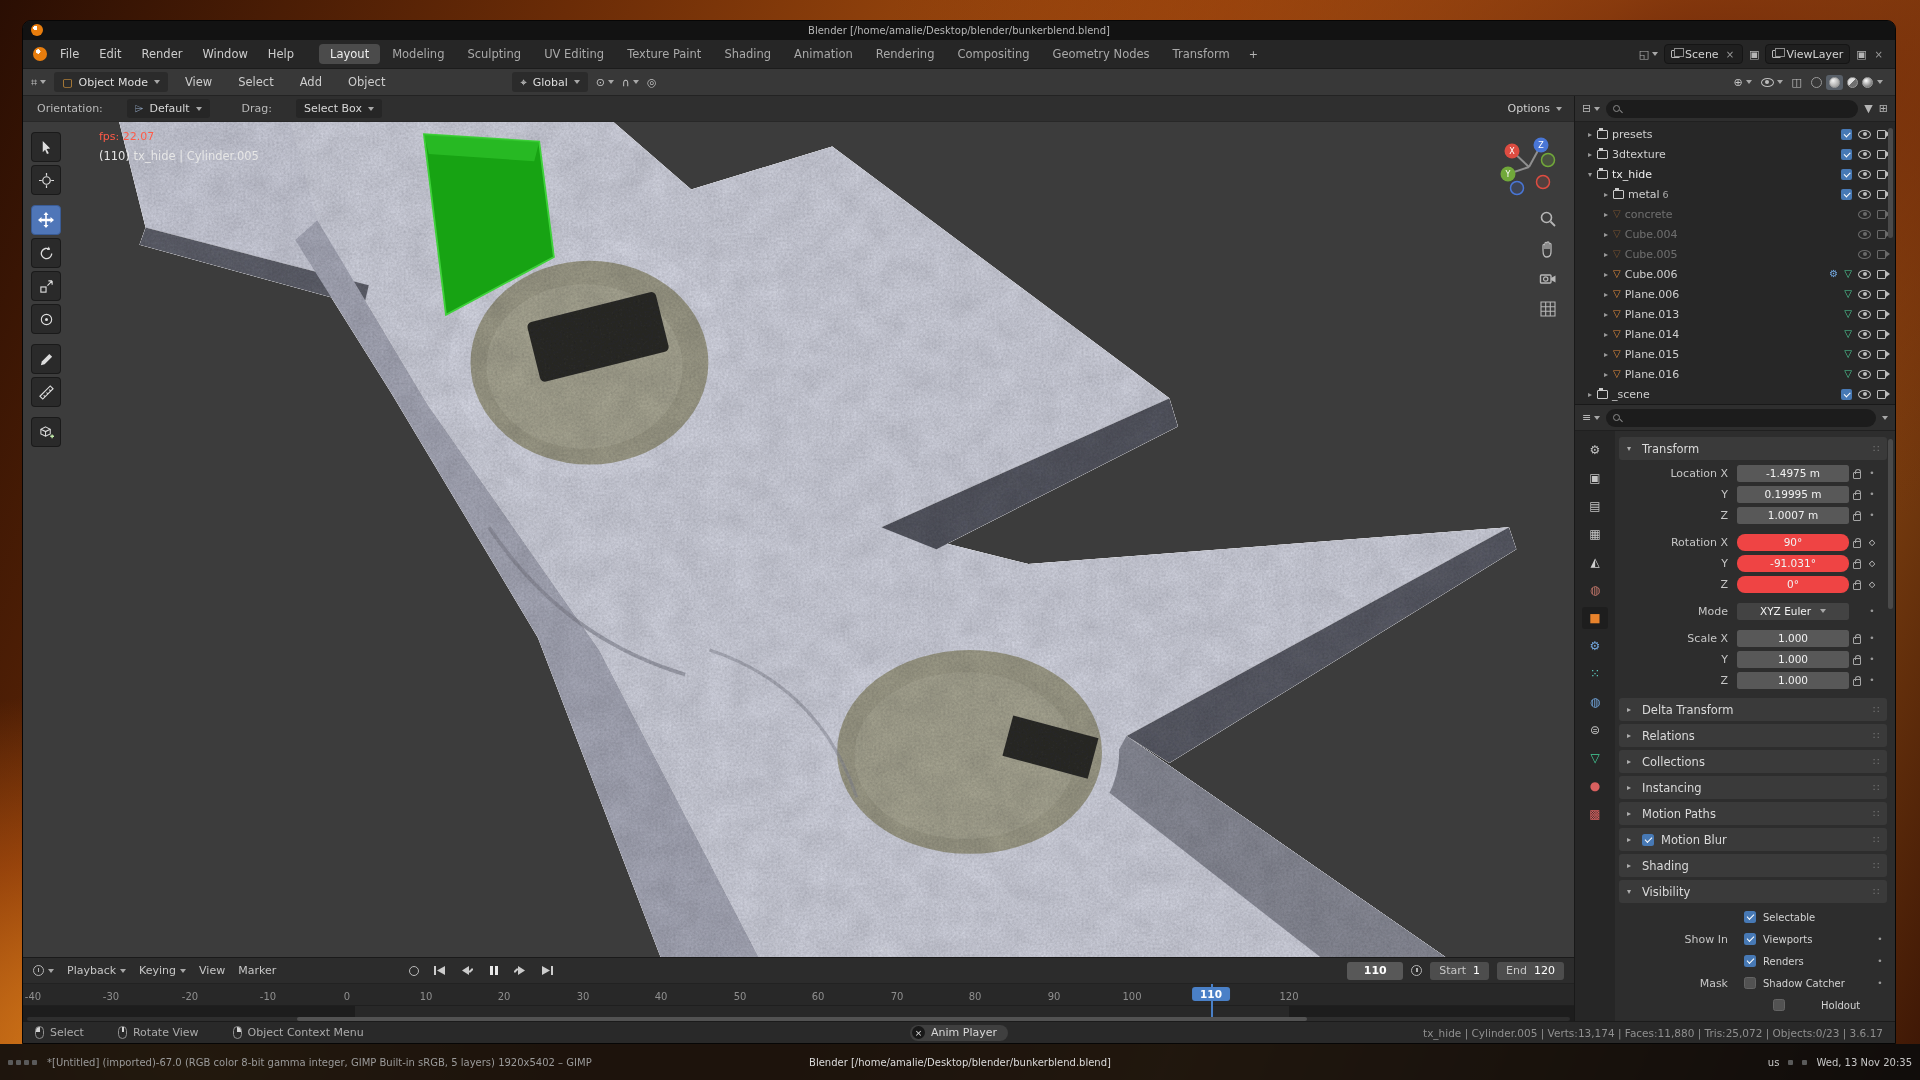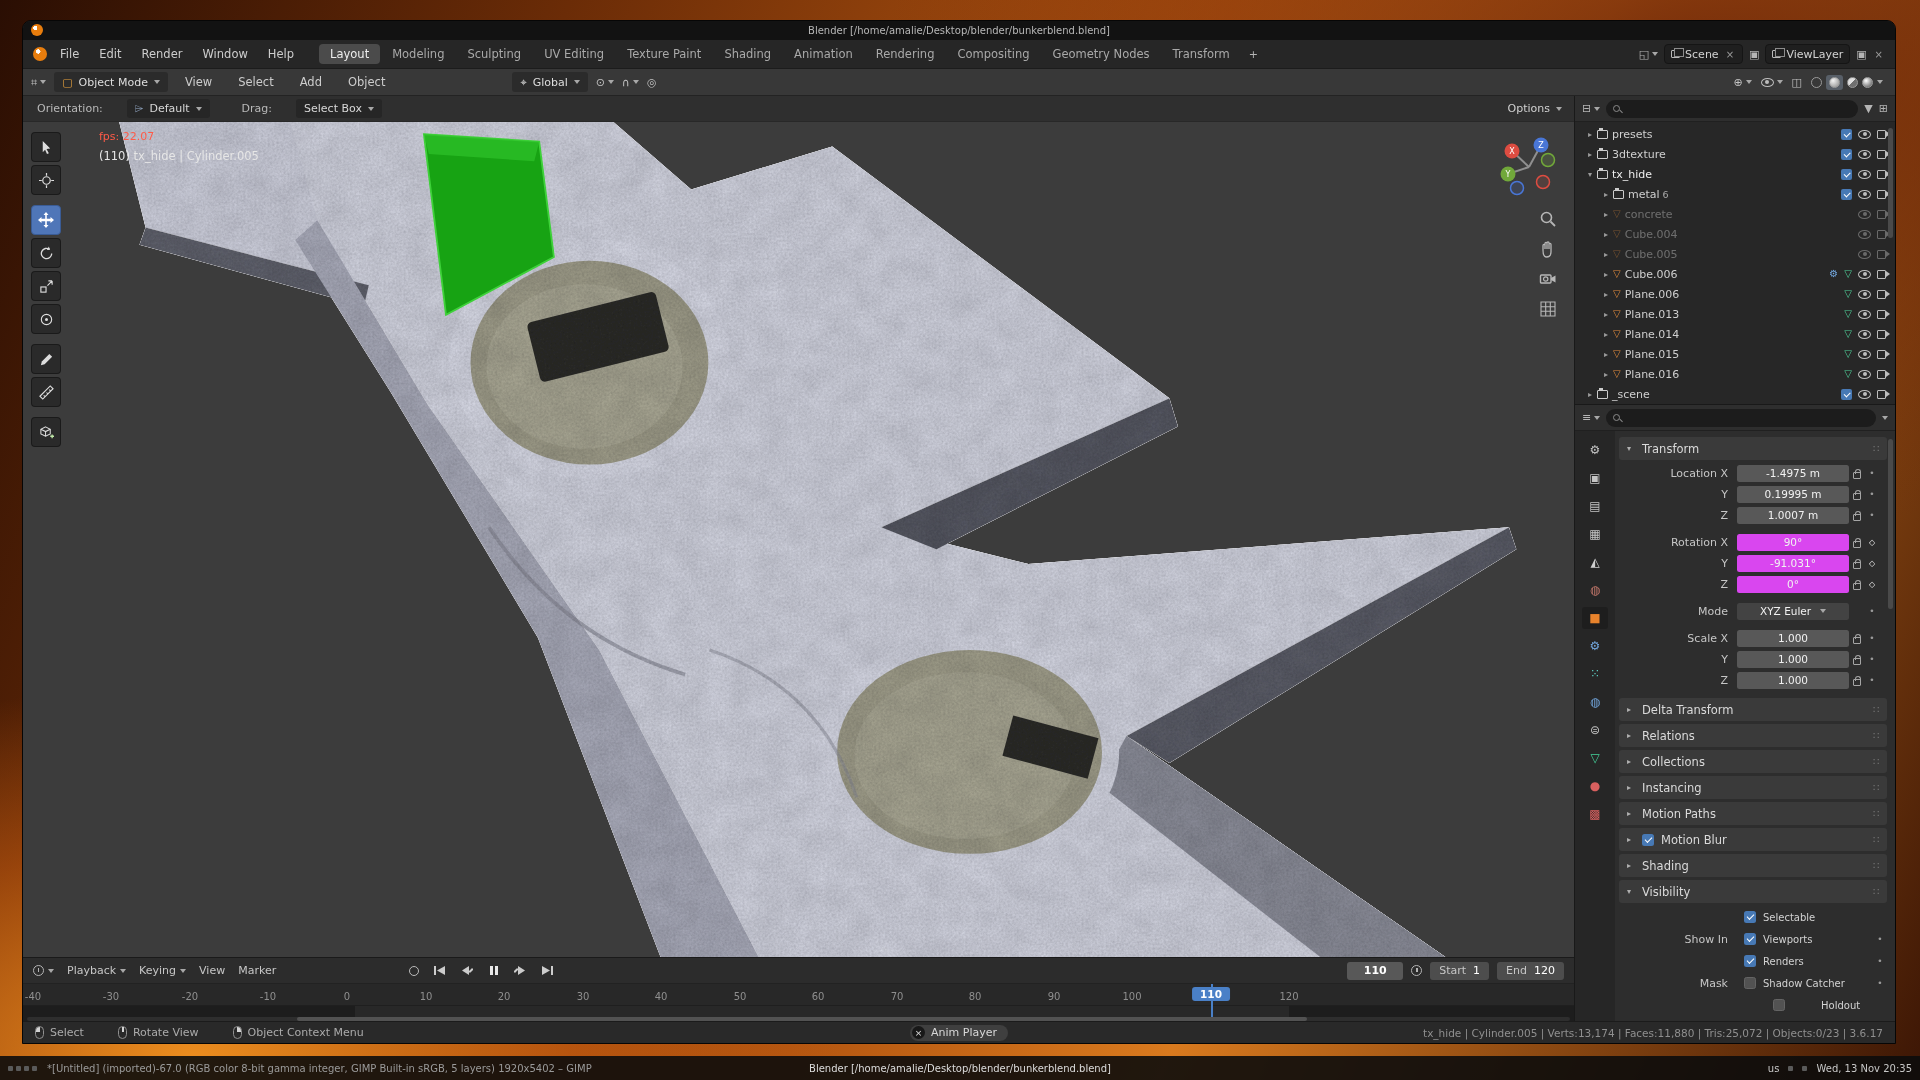--- a/index.html
+++ b/index.html
@@ -124,21 +124,21 @@
   .pt-texture::before{content:"▩";color:#d9605f;}
   .pr-content{flex:1;padding:6px 8px 0 4px;overflow:hidden;position:relative;}
   .sec-hdr{height:23px;display:flex;align-items:center;gap:7px;background:#3a3a3a;border-radius:3px;padding:0 8px;margin-bottom:3px;color:#dadada;font-size:11.5px;}
   .sec-hdr .tri{font-size:8px;color:#b0b0b0;width:8px;}
   .grip{margin-left:auto;color:#787878;font-size:10px;}
   .pr-row{height:20px;margin:1px 0;display:flex;align-items:center;}
   .pr-row.gap{margin-top:7px;}
   .pr-label{width:118px;text-align:right;padding-right:9px;color:#c6c6c6;font-size:11px;flex:0 0 auto;}
   .pr-field{width:112px;height:17px;background:#585858;border-radius:2.5px;color:#f1f1f1;font-size:10.5px;
     display:flex;align-items:center;justify-content:center;flex:0 0 auto;}
-  .pr-field.keyed{background:#d946ef;}
+  .pr-field.keyed{background:#ef4444;border-radius:8px;}
   .pr-field.drop{background:#434343;justify-content:space-between;padding:0 23px;}
   .lockw{width:16px;display:flex;justify-content:center;flex:0 0 auto;}
   .lock{width:8px;height:7px;border:1px solid #a5a5a5;border-radius:1px;position:relative;display:inline-block;margin-top:4px;}
   .lock::before{content:"";position:absolute;left:1px;top:-4px;width:4px;height:4px;border:1px solid #a5a5a5;border-bottom:none;border-radius:3px 3px 0 0;}
   .dec{width:14px;text-align:center;color:#9a9a9a;font-size:9px;flex:0 0 auto;}
   .dec.dia{color:#e4e4e4;font-size:8px;}
   .cbx{width:12px;height:12px;background:#4779b5;border-radius:2.5px;position:relative;display:inline-block;flex:0 0 auto;}
   .cbx::after{content:"";position:absolute;left:2.5px;top:3px;width:6px;height:3px;border-left:1.7px solid #fff;border-bottom:1.7px solid #fff;transform:rotate(-45deg);}
   .cbx.off{background:#525252;border:1px solid #646464;}
   .cbx.off::after{display:none;}
@@ -178,21 +178,21 @@
   .mouse.l::before{left:0;top:0;width:4px;height:5px;border-radius:4px 0 0 0;}
   .mouse.m::before{left:3px;top:0;width:2px;height:5px;}
   .mouse.r::before{right:0;top:0;width:4px;height:5px;border-radius:0 4px 0 0;}
   .anim-pill{position:absolute;left:50%;transform:translateX(-50%);height:16px;background:#3f3f3f;border-radius:9px;
     display:flex;align-items:center;gap:6px;padding:0 11px 0 2px;color:#d8d8d8;}
   .ap-ico{width:13px;height:13px;border-radius:50%;background:#181818;color:#dcdcdc;font-size:9px;display:flex;align-items:center;justify-content:center;}
   .ap-ico::before{content:"×";}
   .sb-stats{margin-left:auto;color:#8f8f8f;font-size:10.5px;white-space:nowrap;}
 
   
-  .taskbar{position:absolute;left:0;right:0;bottom:0;height:24px;background:rgba(12,12,12,.9);display:flex;align-items:center;
+  .taskbar{position:absolute;left:0;right:0;bottom:0;height:36px;background:rgba(12,12,12,.9);display:flex;align-items:center;
     padding:0 8px;gap:10px;font-size:10px;color:#9a9a9a;z-index:10;}
   .tb-dots{display:flex;gap:3px;}
   .tb-dot{width:5px;height:5px;background:#5a5a5a;border-radius:1px;}
   .tb-center{position:absolute;left:50%;transform:translateX(-50%);color:#dcdcdc;}
   .tb-right{margin-left:auto;display:flex;align-items:center;gap:9px;color:#c7c7c7;}
   svg text{font-family:"DejaVu Sans",sans-serif;}
 </style>
 </head>
 <body>
 

